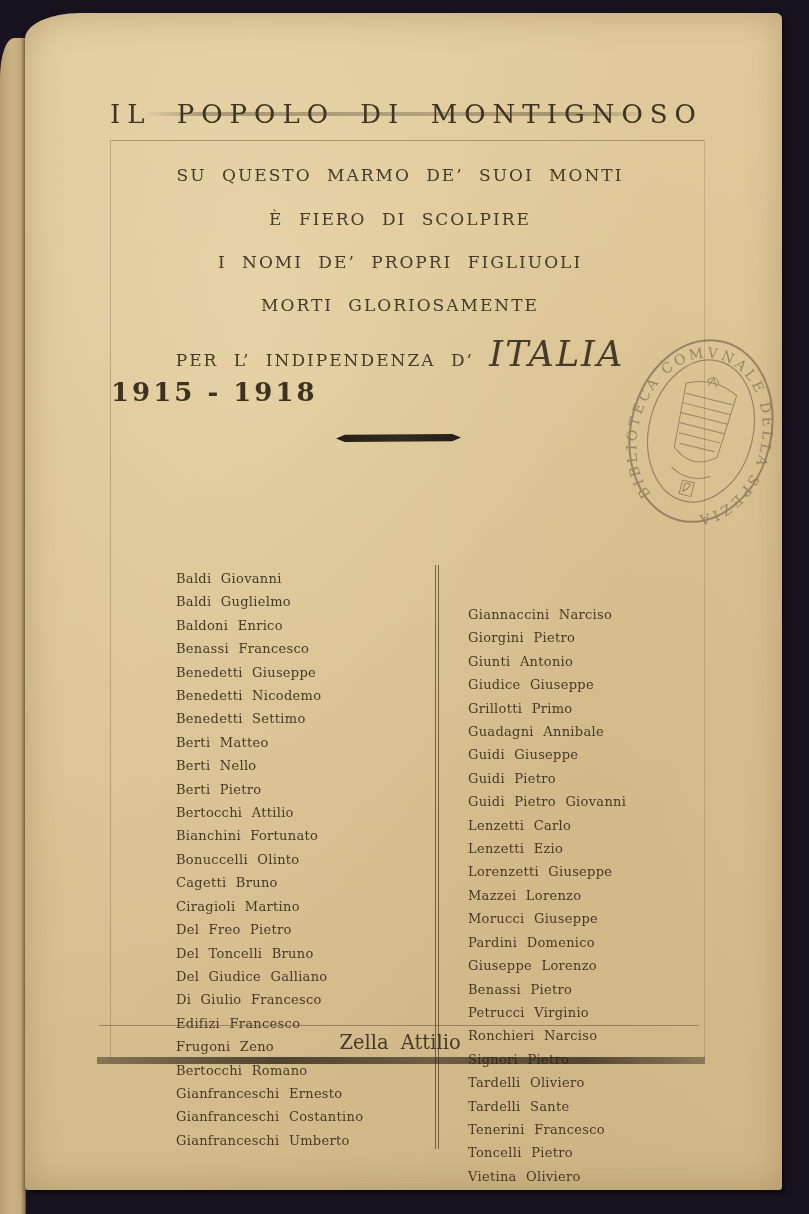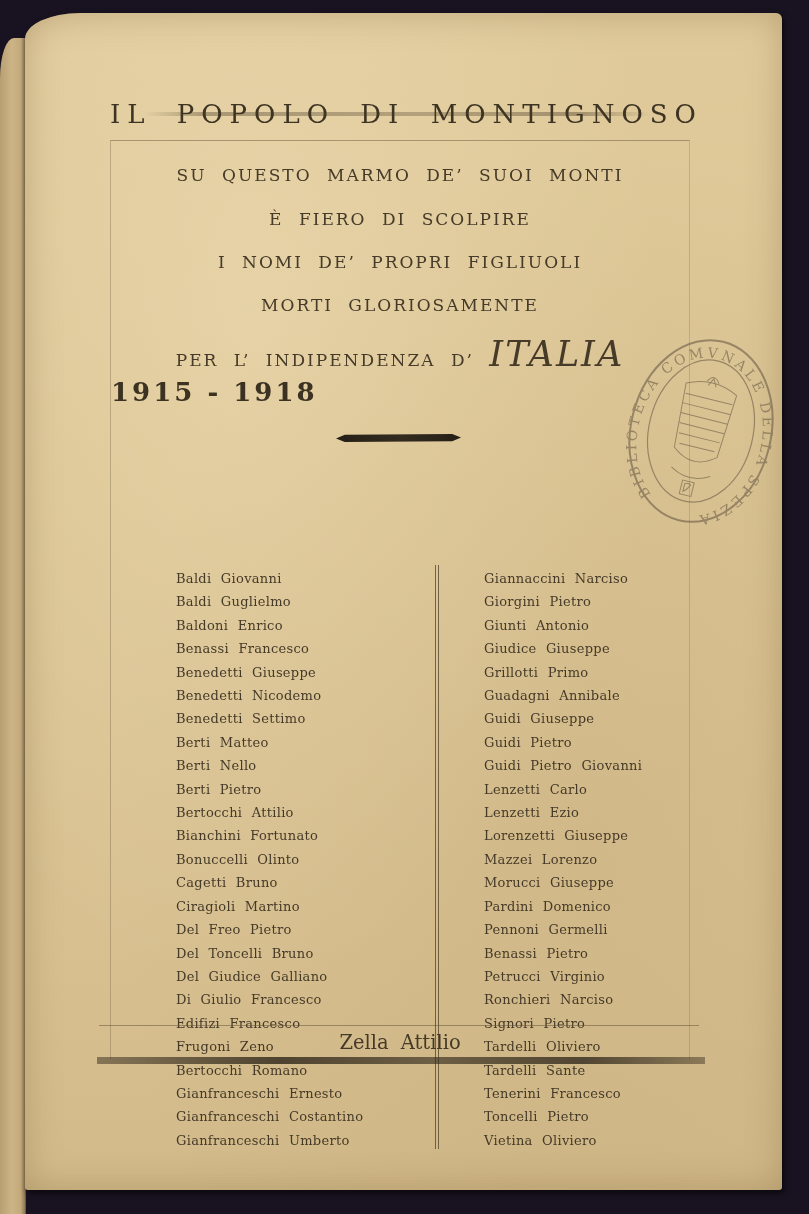--- a/index.html
+++ b/index.html
@@ -34,20 +34,21 @@
   .title-strike{
     position:absolute;left:120px;top:99px;width:505px;height:4px;
     background:linear-gradient(90deg,rgba(70,58,38,0) 0%,rgba(70,58,38,.38) 12%,rgba(70,58,38,.30) 55%,rgba(70,58,38,.40) 86%,rgba(70,58,38,0) 100%);
     filter:blur(.6px);
   }
   .frame{
     position:absolute;left:85px;top:127px;width:578px;height:918px;
     border-top:1px solid rgba(94,78,52,.45);
     border-left:1px solid rgba(94,78,52,.30);
     border-right:1px solid rgba(94,78,52,.22);
+    padding-left:15px;
   }
   .dedication-line{
     position:absolute;left:0;width:578px;text-align:center;
     font-size:17px;letter-spacing:2px;word-spacing:8px;color:#463a28;white-space:nowrap;
   }
   .ded-0{top:24px;}
   .ded-1{top:68px;}
   .ded-2{top:111px;}
   .ded-3{top:154px;}
   .ded-4{top:193px;}
@@ -60,21 +61,21 @@
     position:absolute;left:225px;top:293px;width:125px;height:8px;
     background:linear-gradient(90deg,#241f17,#332b1f 50%,#241f17);
     clip-path:polygon(0 55%,7% 10%,93% 0,100% 45%,93% 90%,7% 100%);
   }
   .names-col{
     position:absolute;top:426px;width:290px;
     font-size:13px;line-height:23.4px;letter-spacing:.3px;word-spacing:5px;
     color:#453a28;white-space:nowrap;
   }
   .names-left{left:65px;}
-  .names-right{left:373px;}
+  .names-right{left:357px;margin-top:36px;}
   .col-divider{
     position:absolute;left:324px;top:424px;width:2px;height:584px;
     border-left:1px solid rgba(80,66,44,.75);
     border-right:1px solid rgba(80,66,44,.75);
   }
   .footer-rule-thin{
     position:absolute;left:-12px;top:884px;width:600px;height:1px;
     background:rgba(94,78,52,.5);
   }
   .footer-name{
@@ -153,21 +154,21 @@
         <div class="name-row">Guadagni Annibale</div>
         <div class="name-row">Guidi Giuseppe</div>
         <div class="name-row">Guidi Pietro</div>
         <div class="name-row">Guidi Pietro Giovanni</div>
         <div class="name-row">Lenzetti Carlo</div>
         <div class="name-row">Lenzetti Ezio</div>
         <div class="name-row">Lorenzetti Giuseppe</div>
         <div class="name-row">Mazzei Lorenzo</div>
         <div class="name-row">Morucci Giuseppe</div>
         <div class="name-row">Pardini Domenico</div>
-        <div class="name-row">Pennoni Germelli</div>
+        <div class="name-row">Giuseppe Lorenzo</div>
         <div class="name-row">Benassi Pietro</div>
         <div class="name-row">Petrucci Virginio</div>
         <div class="name-row">Ronchieri Narciso</div>
         <div class="name-row">Signori Pietro</div>
         <div class="name-row">Tardelli Oliviero</div>
         <div class="name-row">Tardelli Sante</div>
         <div class="name-row">Tenerini Francesco</div>
         <div class="name-row">Toncelli Pietro</div>
         <div class="name-row">Vietina Oliviero</div>
       </div>

